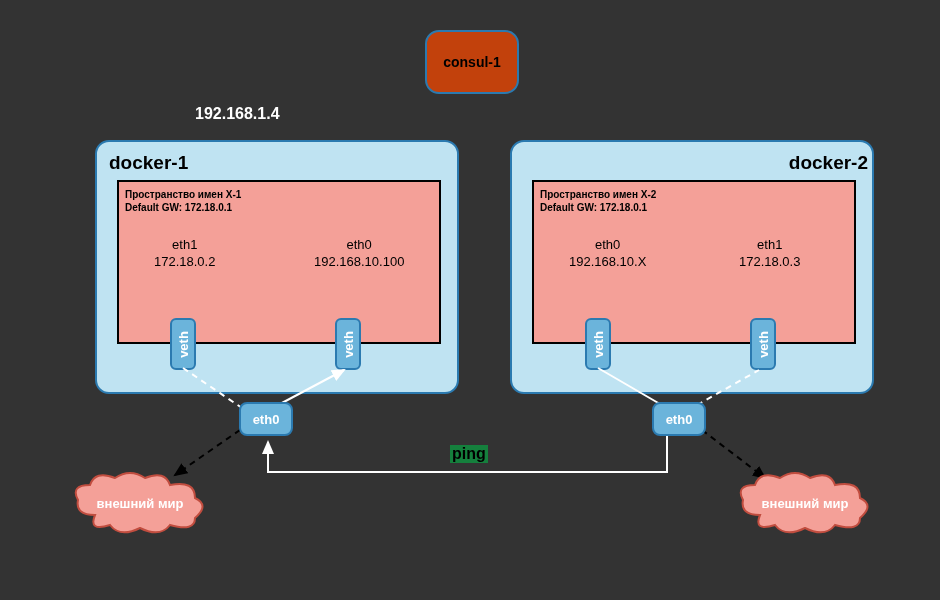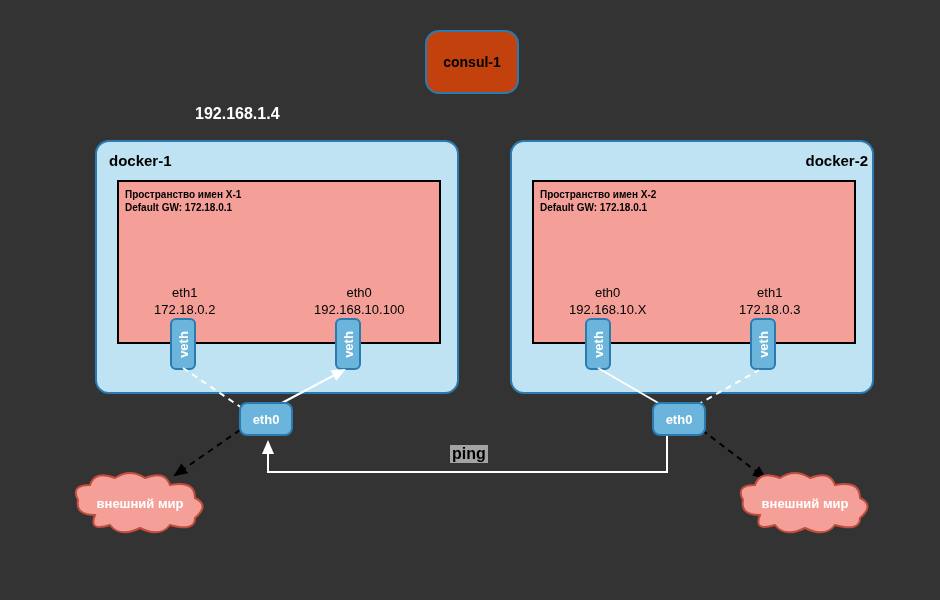--- a/index.html
+++ b/index.html
@@ -43,21 +43,21 @@
     position: absolute;
     width: 360px;
     height: 250px;
     background: #bfe3f2;
     border: 2px solid #2b7ab0;
     border-radius: 14px;
   }
   .docker-label {
     position: absolute;
     font-weight: bold;
-    font-size: 15px;
+    font-size: 19px;
     color: #000;
     top: 10px;
   }
   .namespace-box {
     position: absolute;
     left: 20px;
     top: 38px;
     width: 320px;
     height: 160px;
     background: #f4a098;
@@ -72,21 +72,20 @@
   }
   .iface-block {
     position: absolute;
     text-align: center;
     font-size: 13px;
     color: #000;
     line-height: 1.3;
   }
   .iface-name {
     display: block;
-    margin-top: 48px;
   }
   .iface-ip {
     display: block;
   }
   .veth-box {
     position: absolute;
     width: 22px;
     height: 48px;
     background: #6bb4db;
     border: 2px solid #2b7ab0;
@@ -129,21 +128,21 @@
     top: 50%;
     transform: translate(-50%, -50%);
     font-size: 13px;
     font-weight: bold;
     color: #fff;
     white-space: nowrap;
   }
   .ping-label {
     position: absolute;
     color: #000;
-    background: #a3a3a3;
+    background: #15803d;
     padding: 0 2px;
     font-size: 16px;
     font-weight: bold;
   }
   svg.lines {
     position: absolute;
     left: 0;
     top: 0;
     width: 940px;
     height: 600px;

